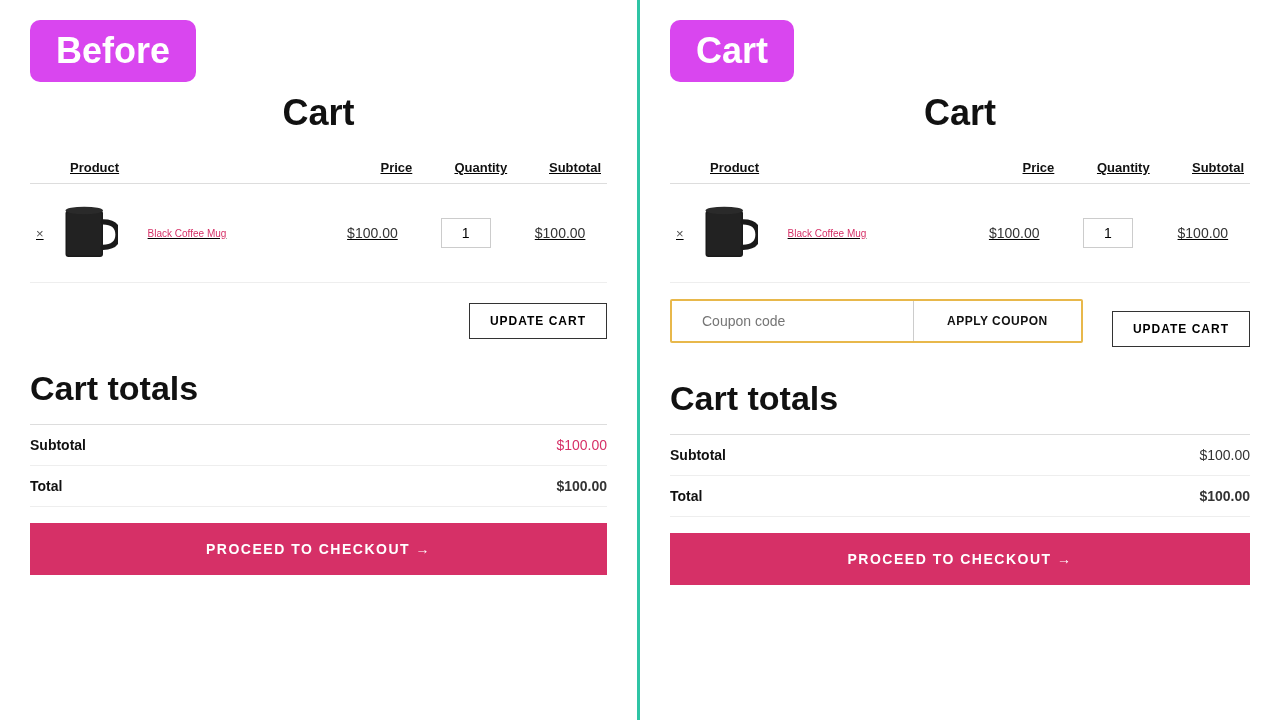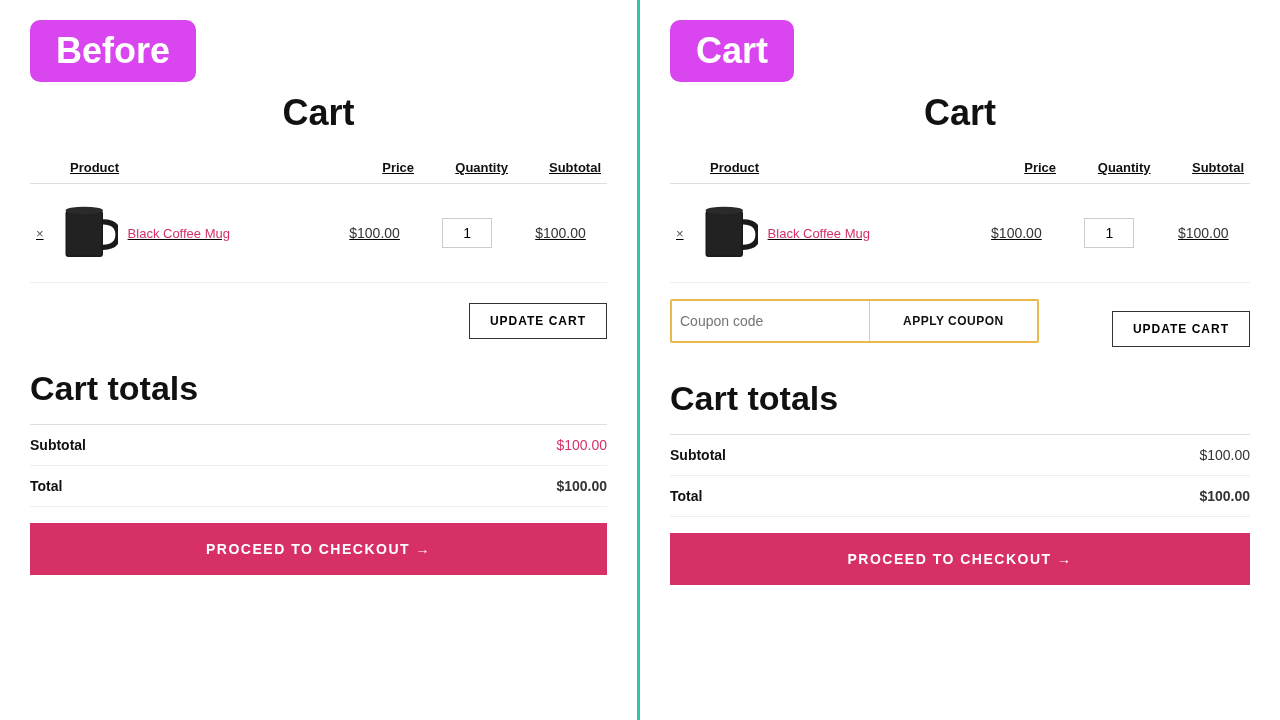--- a/index.html
+++ b/index.html
@@ -74,21 +74,22 @@
       cursor: pointer;
       margin-right: 4px;
     }
     .mug-img {
       width: 60px;
       height: 70px;
     }
     .product-link {
       color: #d63067;
       text-decoration: none;
-      font-size: 13px;
+      font-size: 10px;
+      margin-left: 20px;
     }
     .qty-input {
       width: 50px;
       text-align: center;
       border: 1px solid #ccc;
       padding: 6px 4px;
       font-size: 14px;
     }
     .update-btn {
       border: 1px solid #333;
@@ -147,21 +148,21 @@
       align-items: stretch;
       border: 2px solid #e8b84b;
       border-radius: 2px;
       margin-bottom: 16px;
       overflow: visible;
     }
     .coupon-input {
       flex: 1;
       border: none;
       outline: none;
-      padding: 12px 8px;
+      padding: 12px 30px;
       font-size: 14px;
       color: #999;
       background: #fff;
     }
     .apply-btn {
       border: none;
       border-left: 1px solid #ccc;
       background: #fff;
       padding: 12px 33px;
       font-size: 12px;

